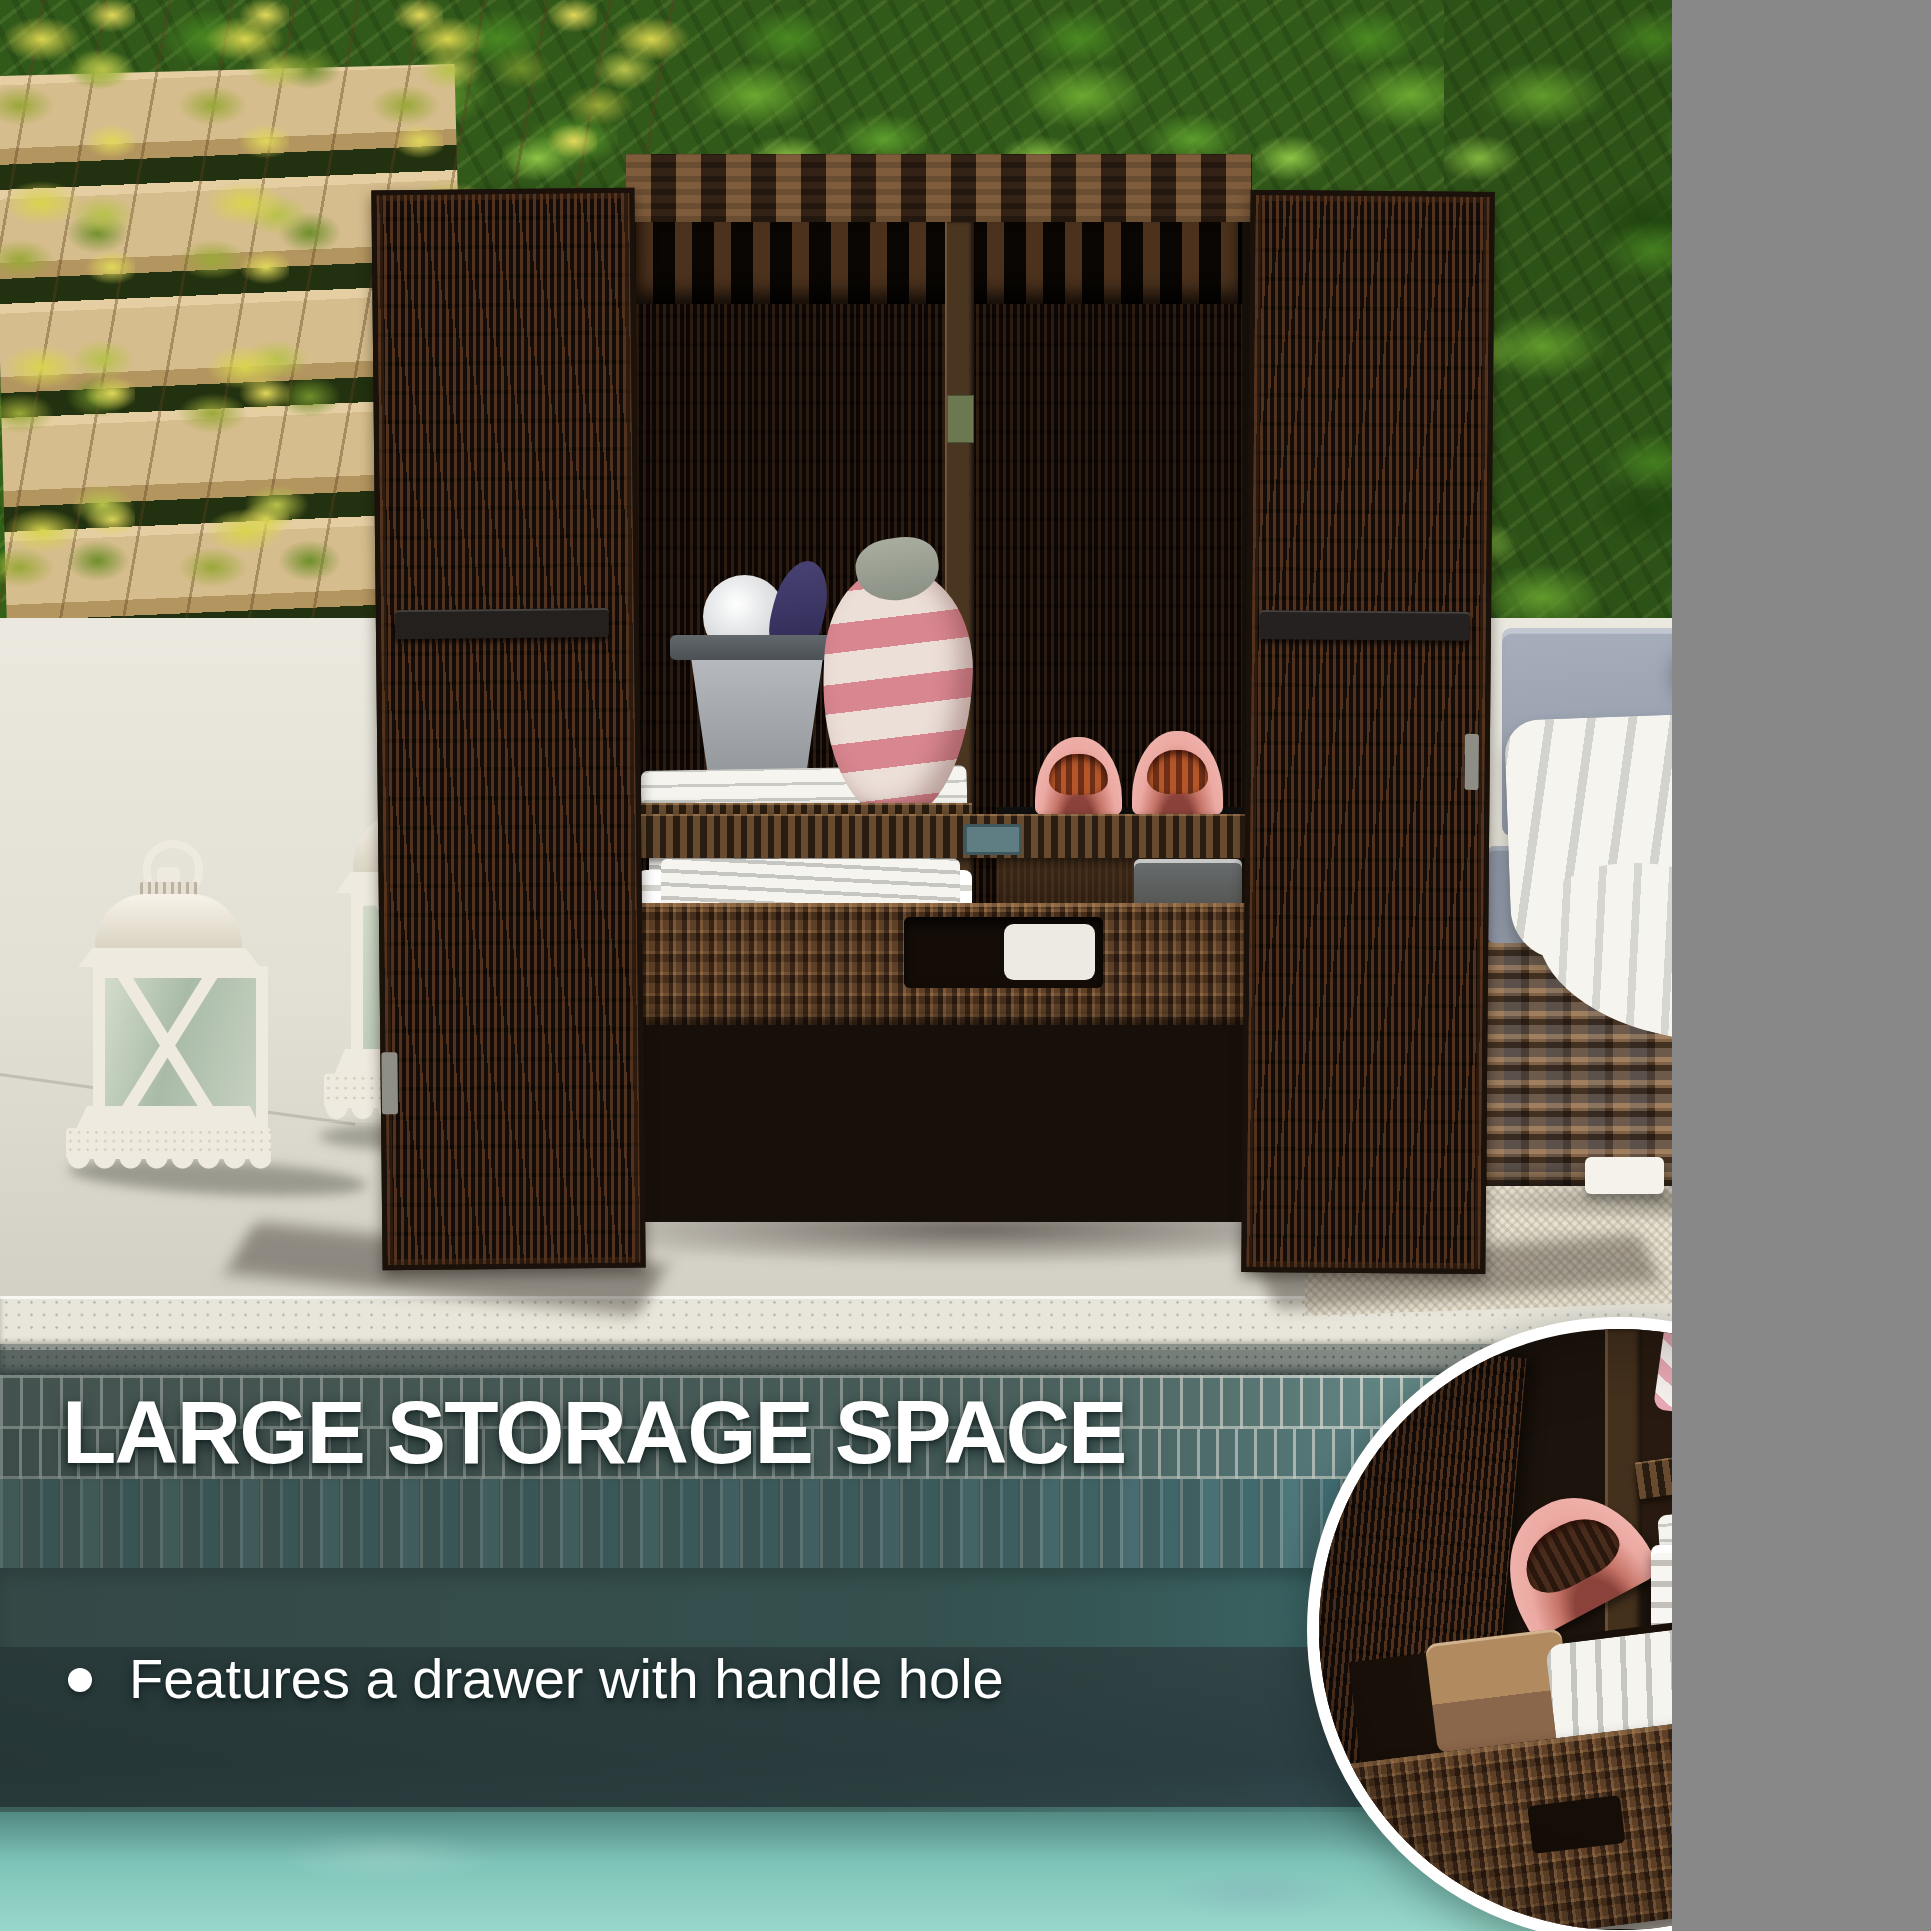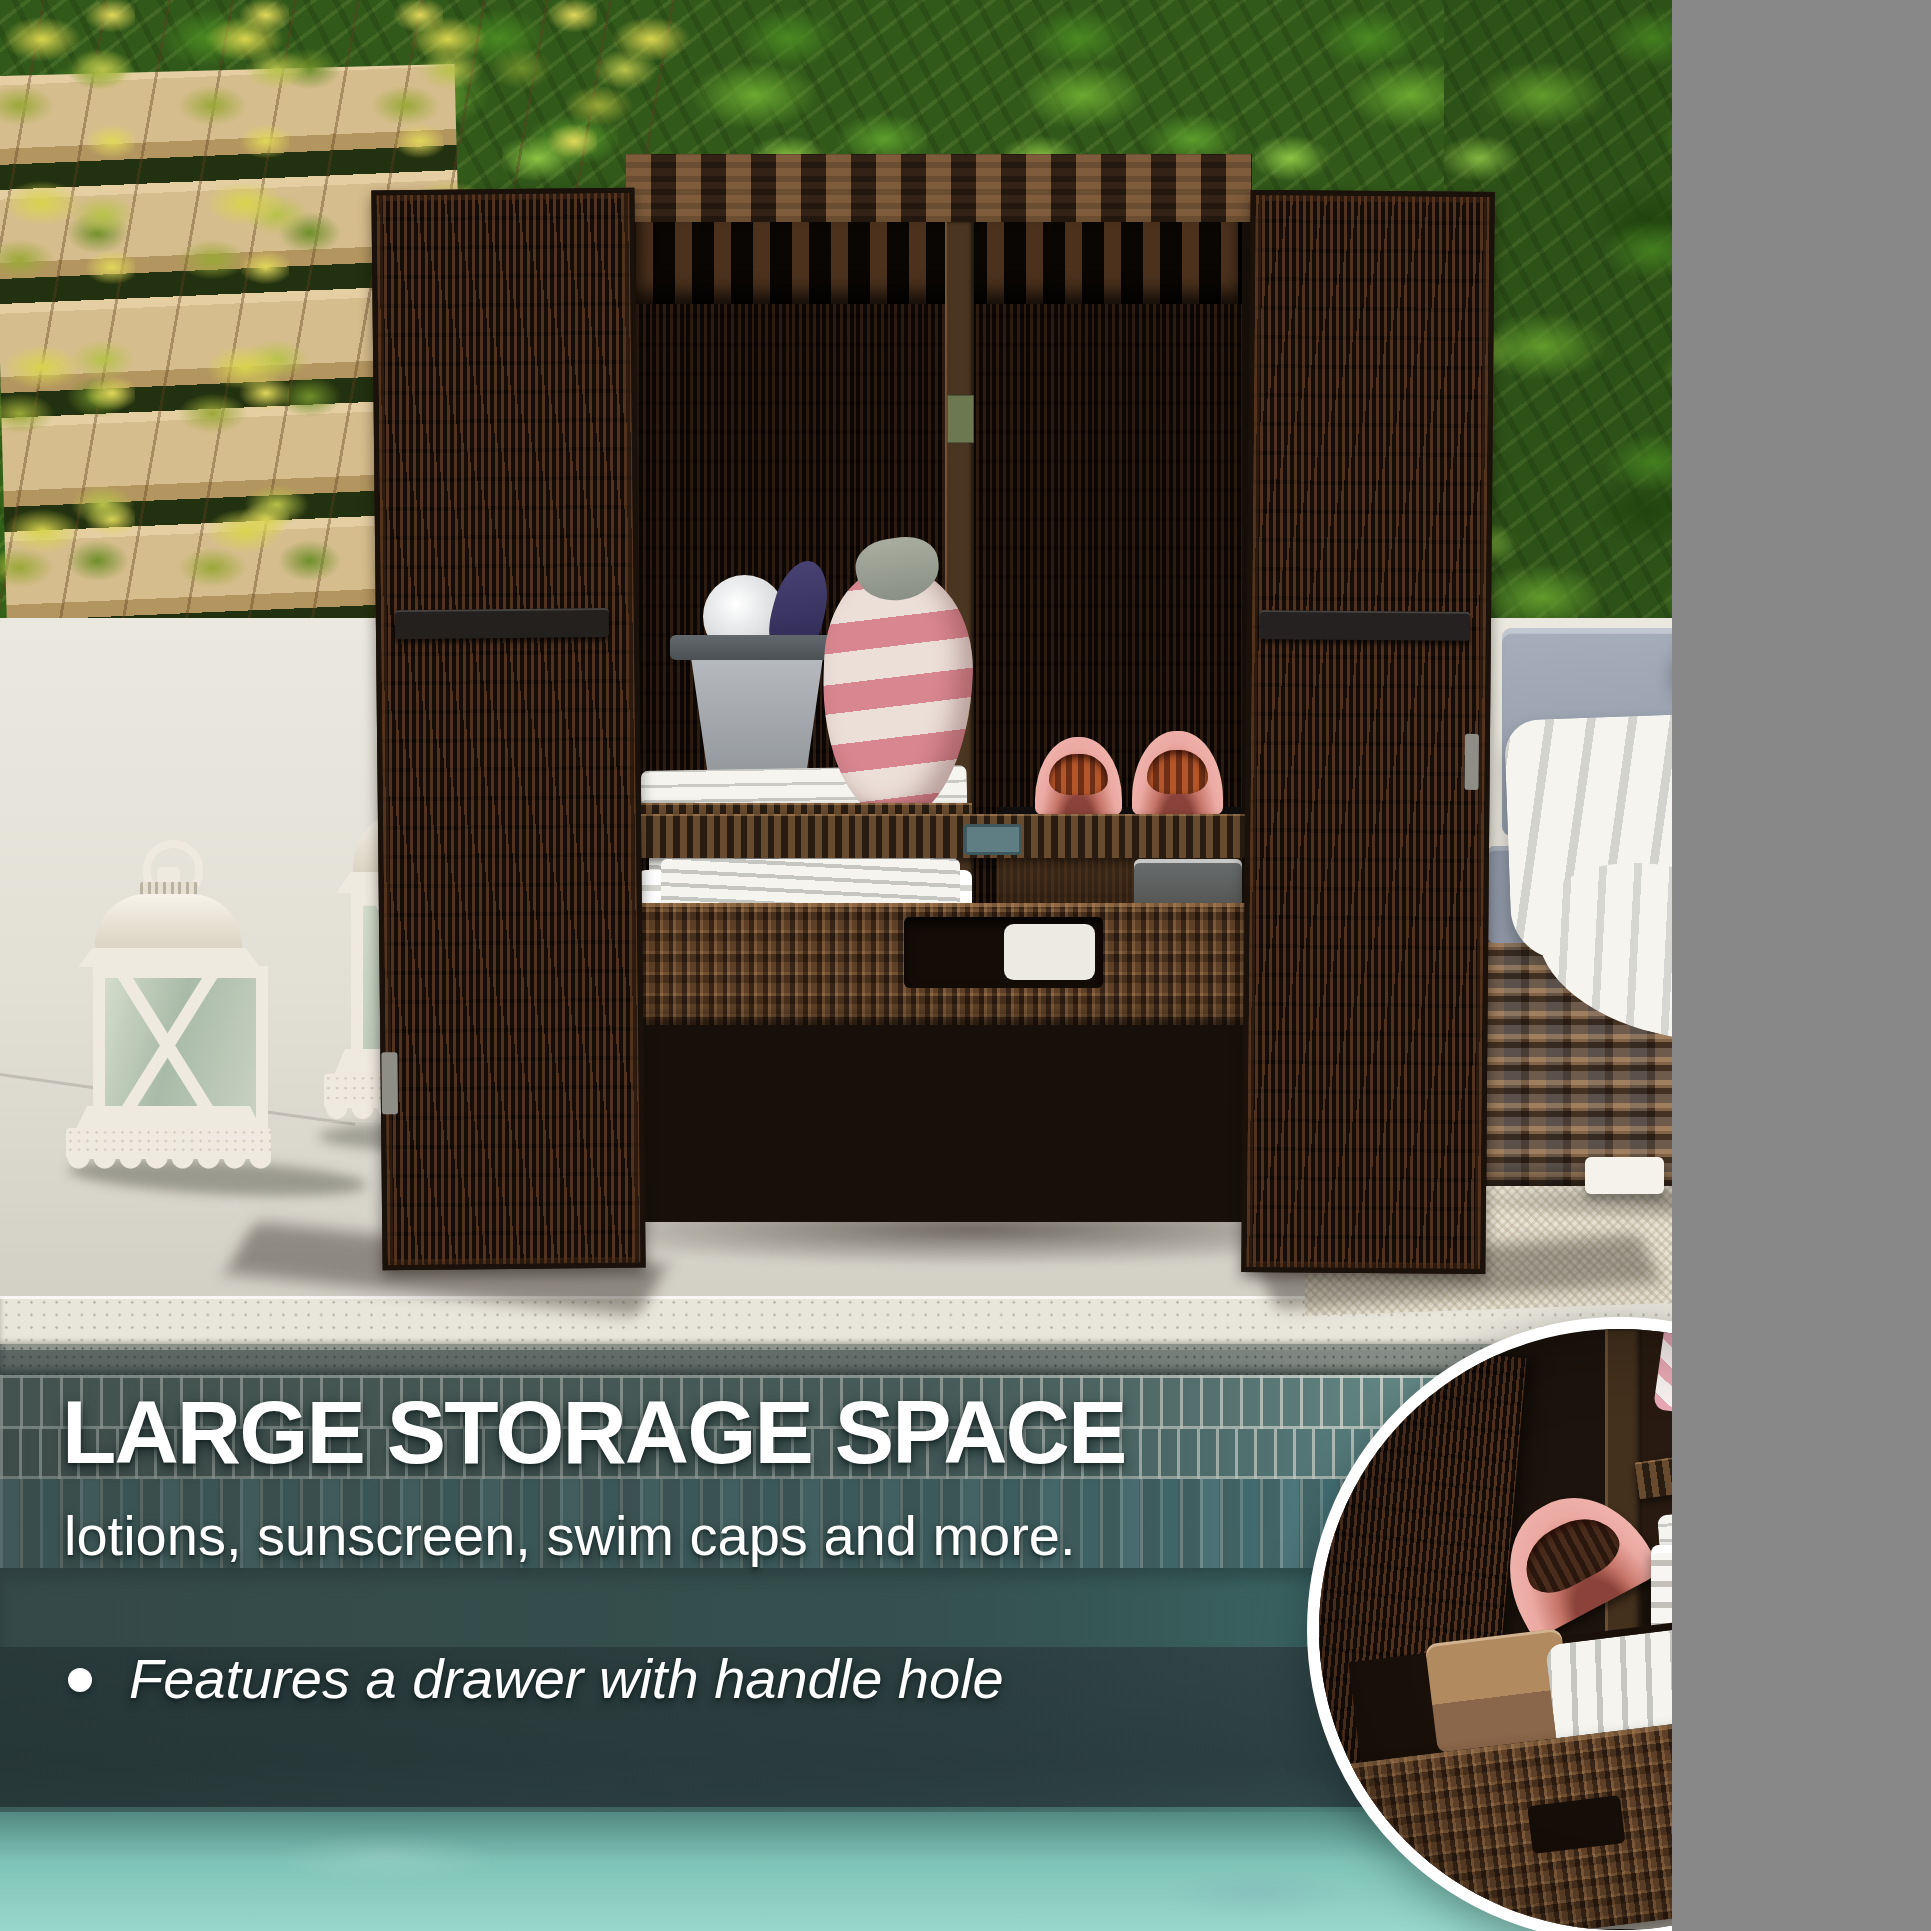--- a/index.html
+++ b/index.html
@@ -328,23 +328,22 @@
          background-image:repeating-linear-gradient(95deg, rgba(165,168,162,.6) 0 5.8px, rgba(0,0,0,0) 5.8px 25px);"></div>
     <div class="abs wk-mid" style="left:23px;top:409px;width:446px;height:193px;transform:rotate(-7deg);
          box-shadow:inset 0 4.8px 0 rgba(222,170,115,.4), 0 9.7px 17.4px rgba(0,0,0,.45);">
       <div class="abs" style="left:189px;top:64px;width:93px;height:48px;background:#140d08;border-radius:5.8px;"></div>
     </div>
     <div class="abs wk-dark" style="left:489px;top:29px;width:135px;height:570px;transform:rotate(-5deg);box-shadow:-7.7px 0 17.4px rgba(0,0,0,.5);"></div>
   </div>
 
   <div class="abs" id="headline" style="z-index:50;">LARGE STORAGE SPACE</div>
   <div class="abs" id="desc" style="z-index:50;">
-    <span style="display:block;">lotions, sunscreen, swim caps and more.</span>
-  </div>
-  <ul class="abs" id="bullets" style="z-index:50;font-style:italic;">
+  </div>
+  <ul class="abs" id="bullets" style="z-index:50;">
     <li>
       <span class="dot"></span>
       <span>Features a drawer with handle hole</span>
     </li>
   </ul>
 
 </div>
 
 
 </body></html>

